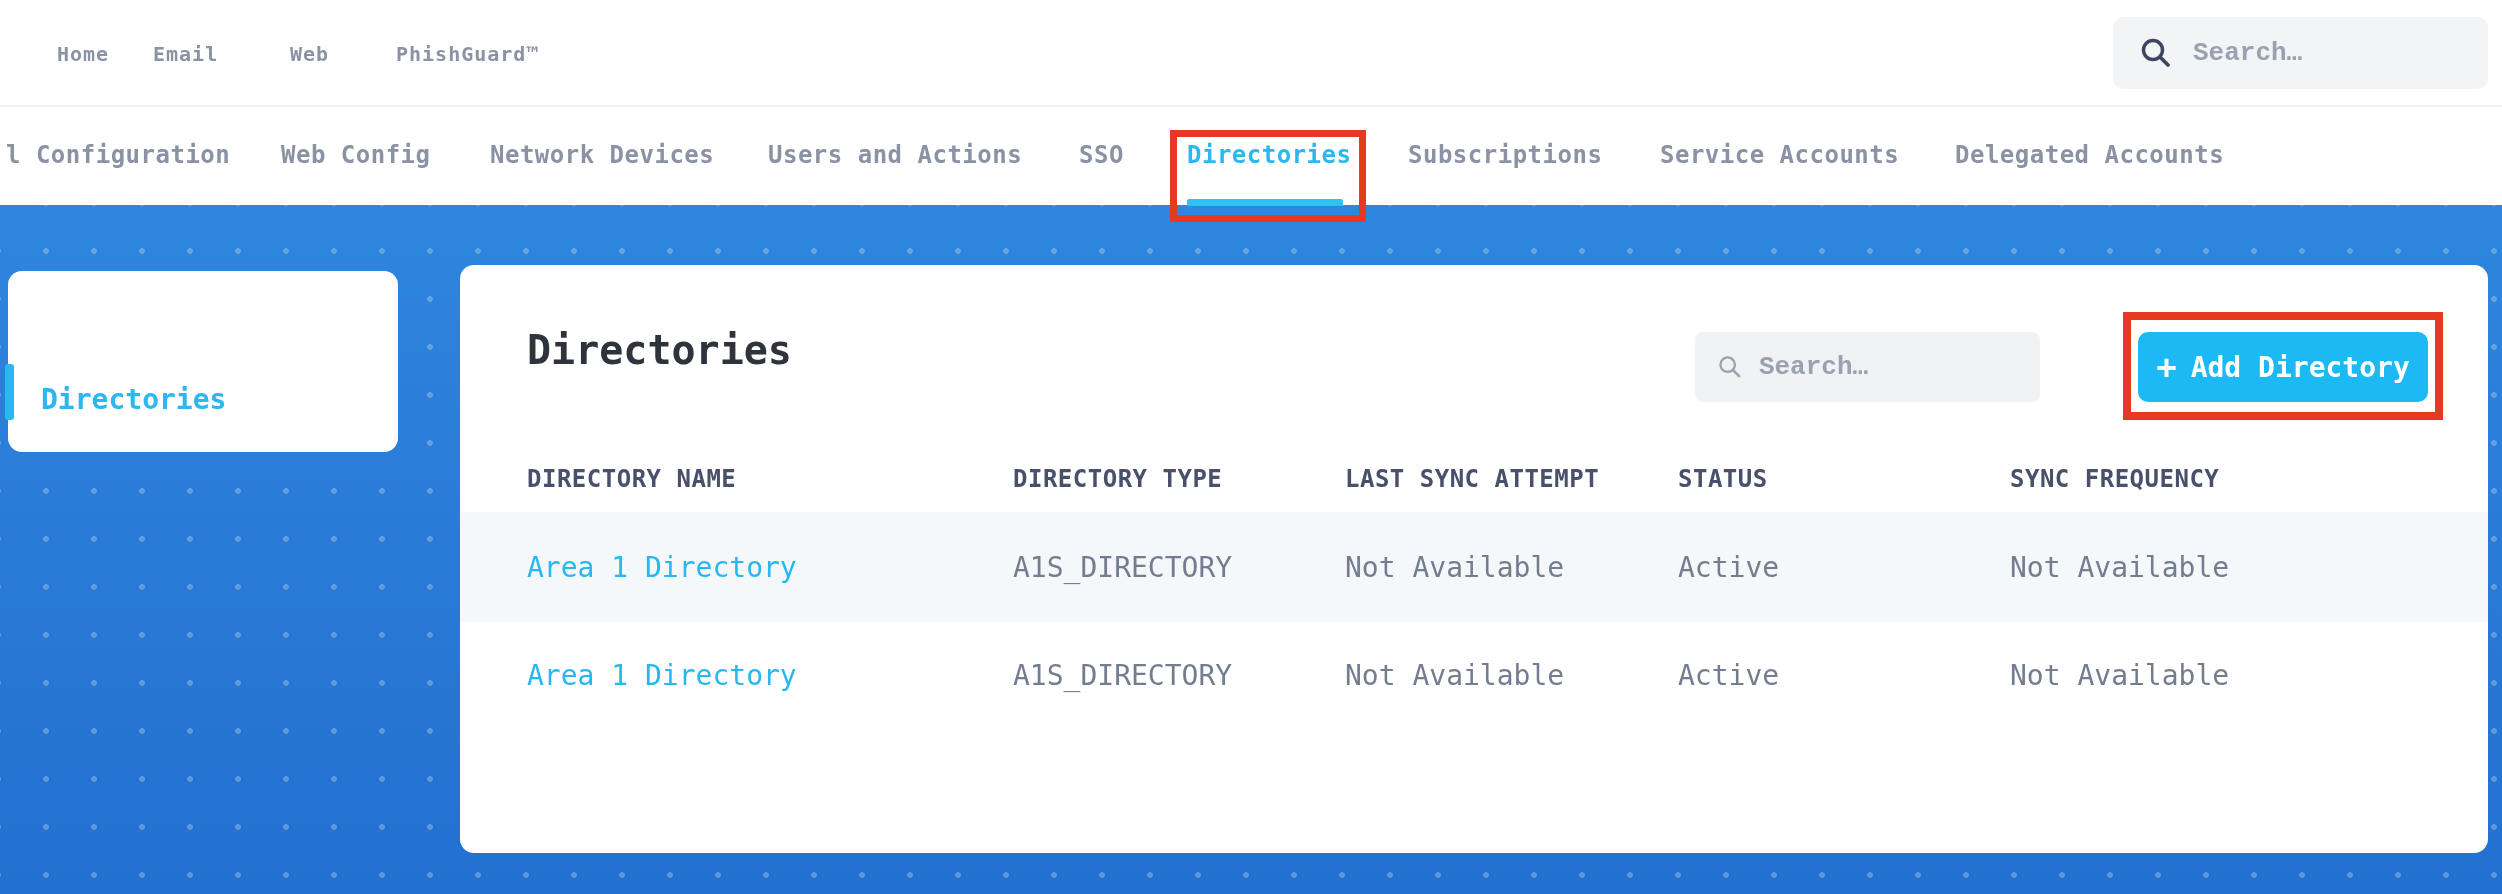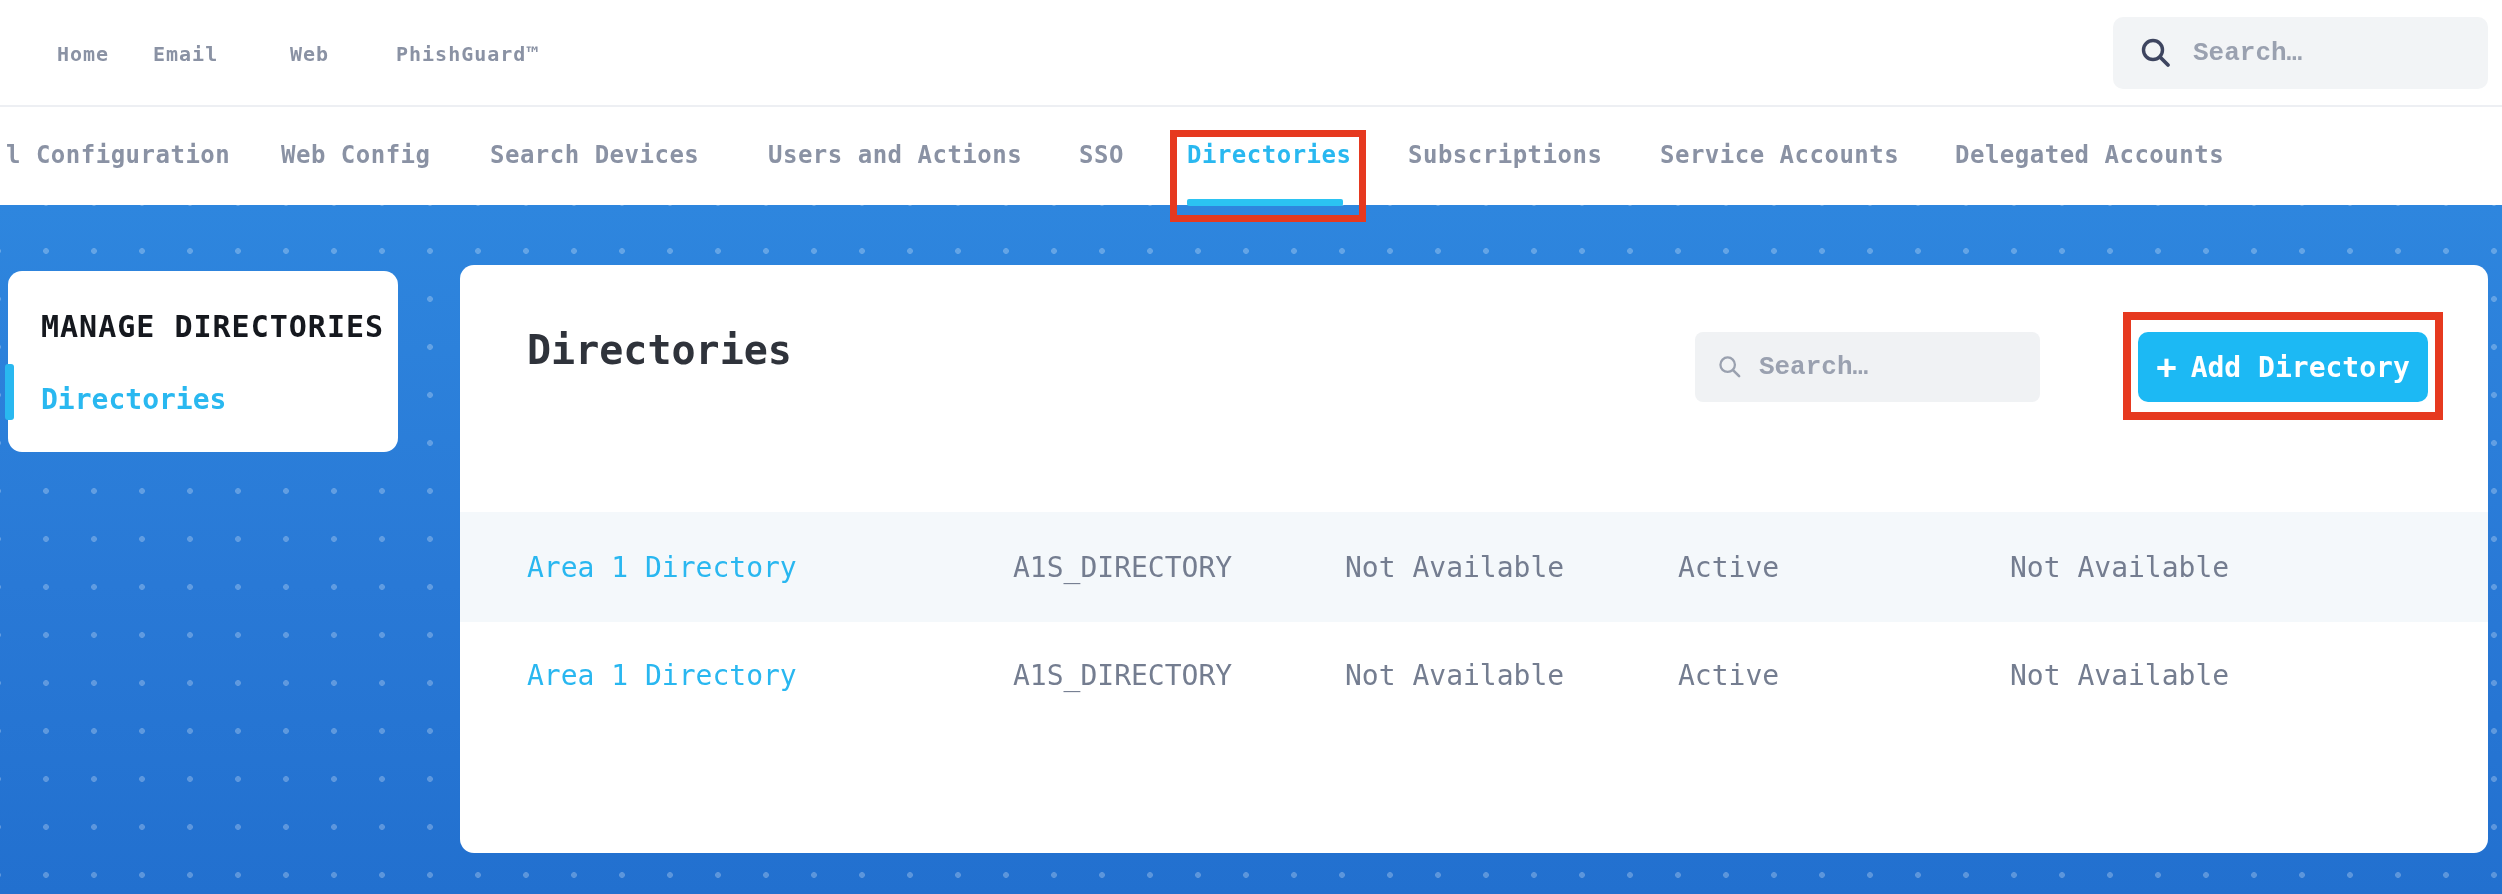--- a/index.html
+++ b/index.html
@@ -104,54 +104,60 @@
         <circle cx="14" cy="14" r="9.5" fill="none" stroke="#3e4560" stroke-width="3.4"></circle>
         <line x1="21" y1="21" x2="29" y2="29" stroke="#3e4560" stroke-width="3.8" stroke-linecap="round"></line>
       </svg>
       <input class="search-input" type="text" placeholder="Search…" style="">
     </div>
   </header>
 
   <nav class="subnav">
     <span class="subnav-item" style="left:6px">l Configuration</span>
     <span class="subnav-item" style="left:281px">Web Config</span>
-    <span class="subnav-item" style="left:490px">Search Devices</span>
+    <span class="subnav-item" style="left:490px">Network Devices</span>
     <span class="subnav-item" style="left:768px">Users and Actions</span>
     <span class="subnav-item" style="left:1079px">SSO</span>
     <span class="subnav-item active" style="left:1187px">Directories</span>
     <span class="subnav-item" style="left:1408px">Subscriptions</span>
     <span class="subnav-item" style="left:1660px">Service Accounts</span>
     <span class="subnav-item" style="left:1955px">Delegated Accounts</span>
     <div class="tab-underline"></div>
   </nav>
 
   <div class="workspace"></div>
 
   <aside class="sidebar-card">
-    <div class="sidebar-heading">MANAGE DIRECTORIES</div>
     <div class="sidebar-active-bar"></div>
     <div class="sidebar-link">Directories</div>
   </aside>
 
   <section class="main-card">
     <h1 class="card-title">Directories</h1>
 
     <div class="card-search">
       <svg width="30" height="30" viewBox="0 0 34 34">
         <circle cx="14" cy="14" r="9.5" fill="none" stroke="#9aa1af" stroke-width="3"></circle>
         <line x1="21" y1="21" x2="29" y2="29" stroke="#9aa1af" stroke-width="3.4" stroke-linecap="round"></line>
       </svg>
       <input class="search-input" type="text" placeholder="Search…" style="">
     </div>
 
     <button class="add-btn">
       <span class="plus">+</span>
       <span>Add Directory</span>
     </button>
 
+    <div class="thead">
+      <span class="th col-0">DIRECTORY NAME</span>
+      <span class="th col-1">DIRECTORY TYPE</span>
+      <span class="th col-2">LAST SYNC ATTEMPT</span>
+      <span class="th col-3">STATUS</span>
+      <span class="th col-4">SYNC FREQUENCY</span>
+    </div>
 
     <div class="trow shaded" style="top:247px; height:110px;">
       <span class="td link col-0">Area 1 Directory</span>
       <span class="td col-1">A1S_DIRECTORY</span>
       <span class="td col-2">Not Available</span>
       <span class="td col-3">Active</span>
       <span class="td col-4">Not Available</span>
     </div>
 
     <div class="trow" style="top:357px; height:106px;">

